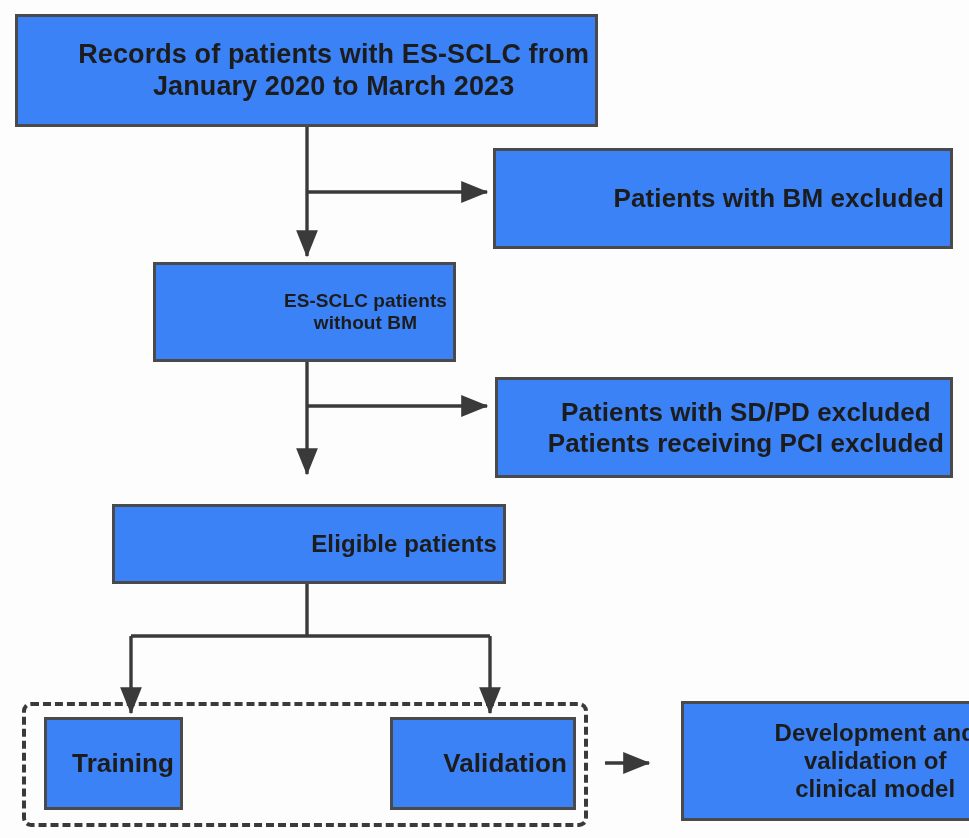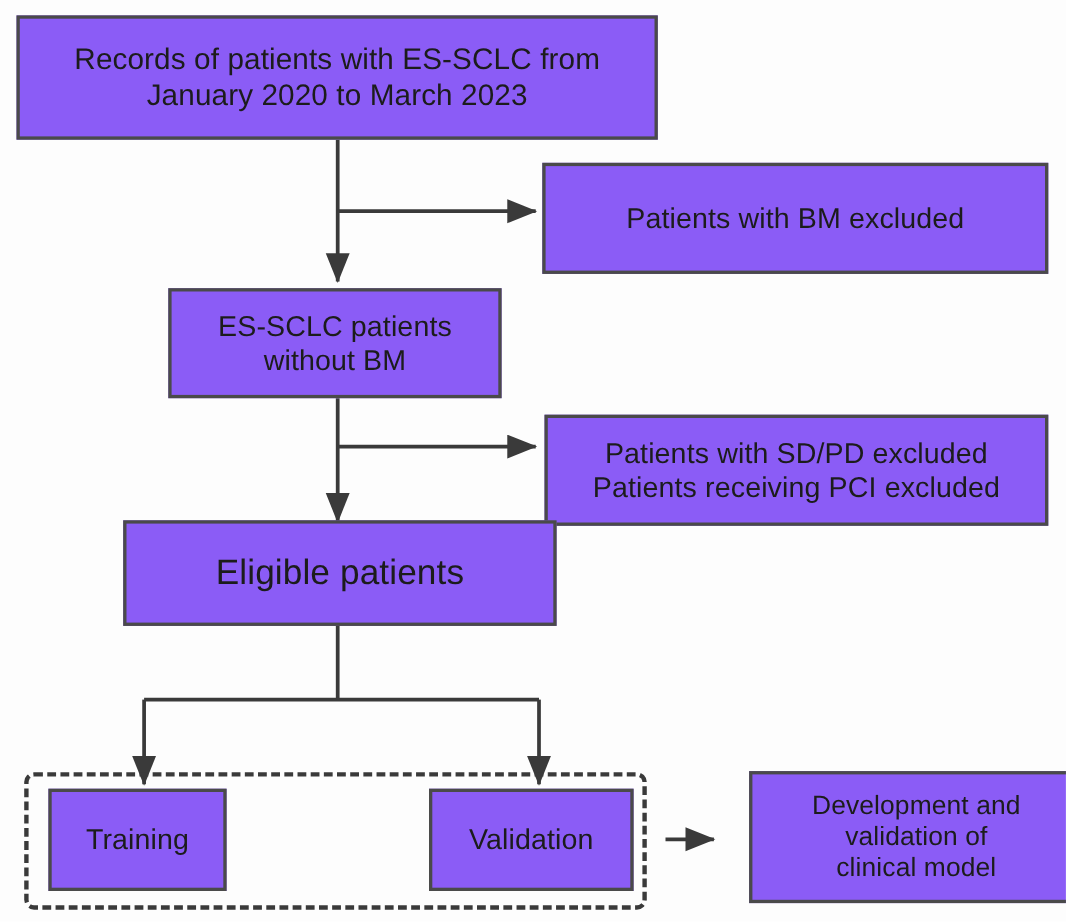--- a/index.html
+++ b/index.html
@@ -24,43 +24,44 @@
     position: absolute;
     left: 0;
     top: 0;
     width: 969px;
     height: 838px;
     pointer-events: none;
   }
   .node {
     position: absolute;
     box-sizing: border-box;
-    background: #8b5cf6;
+    background: #3b82f6;
     border: 3px solid #4a4a4a;
     display: flex;
     align-items: center;
-    justify-content: center;
+    justify-content: flex-end;
     text-align: center;
     line-height: 1.18;
     letter-spacing: 0.1px;
     z-index: 2;
+    font-weight: bold;
   }
   .node .node-text {
     display: block;
     white-space: pre-line;
     padding: 0 6px;
   }
 
   
   #node-records    { left: 15px;  top: 14px;  width: 583px; height: 113px; font-size: 27px; }
   #node-bm-excl    { left: 493px; top: 148px; width: 460px; height: 101px; font-size: 26px; }
-  #node-essclc     { left: 153px; top: 262px; width: 303px; height: 100px; font-size: 26px; }
+  #node-essclc     { left: 153px; top: 262px; width: 303px; height: 100px; font-size: 19px; }
   #node-sdpd-excl  { left: 495px; top: 365px; width: 458px; height: 101px; font-size: 26px; margin-top: 12px; }
-  #node-eligible   { left: 112px; top: 473px; width: 394px; height: 96px;  font-size: 32px; }
-  #node-training   { left: 44px;  top: 717px; width: 162px; height: 93px;  font-size: 26px; }
+  #node-eligible   { left: 112px; top: 504px; width: 394px; height: 80px;  font-size: 24px; }
+  #node-training   { left: 44px;  top: 717px; width: 139px; height: 93px;  font-size: 26px; }
   #node-validation { left: 390px; top: 717px; width: 186px; height: 93px;  font-size: 26px; }
   #node-model      { left: 657px; top: 701px; width: 304px; height: 120px; font-size: 24px; margin-left: 24px; }
 
   #dashed-group {
     position: absolute;
     left: 22px;
     top: 702px;
     width: 566px;
     height: 125px;
     box-sizing: border-box;

